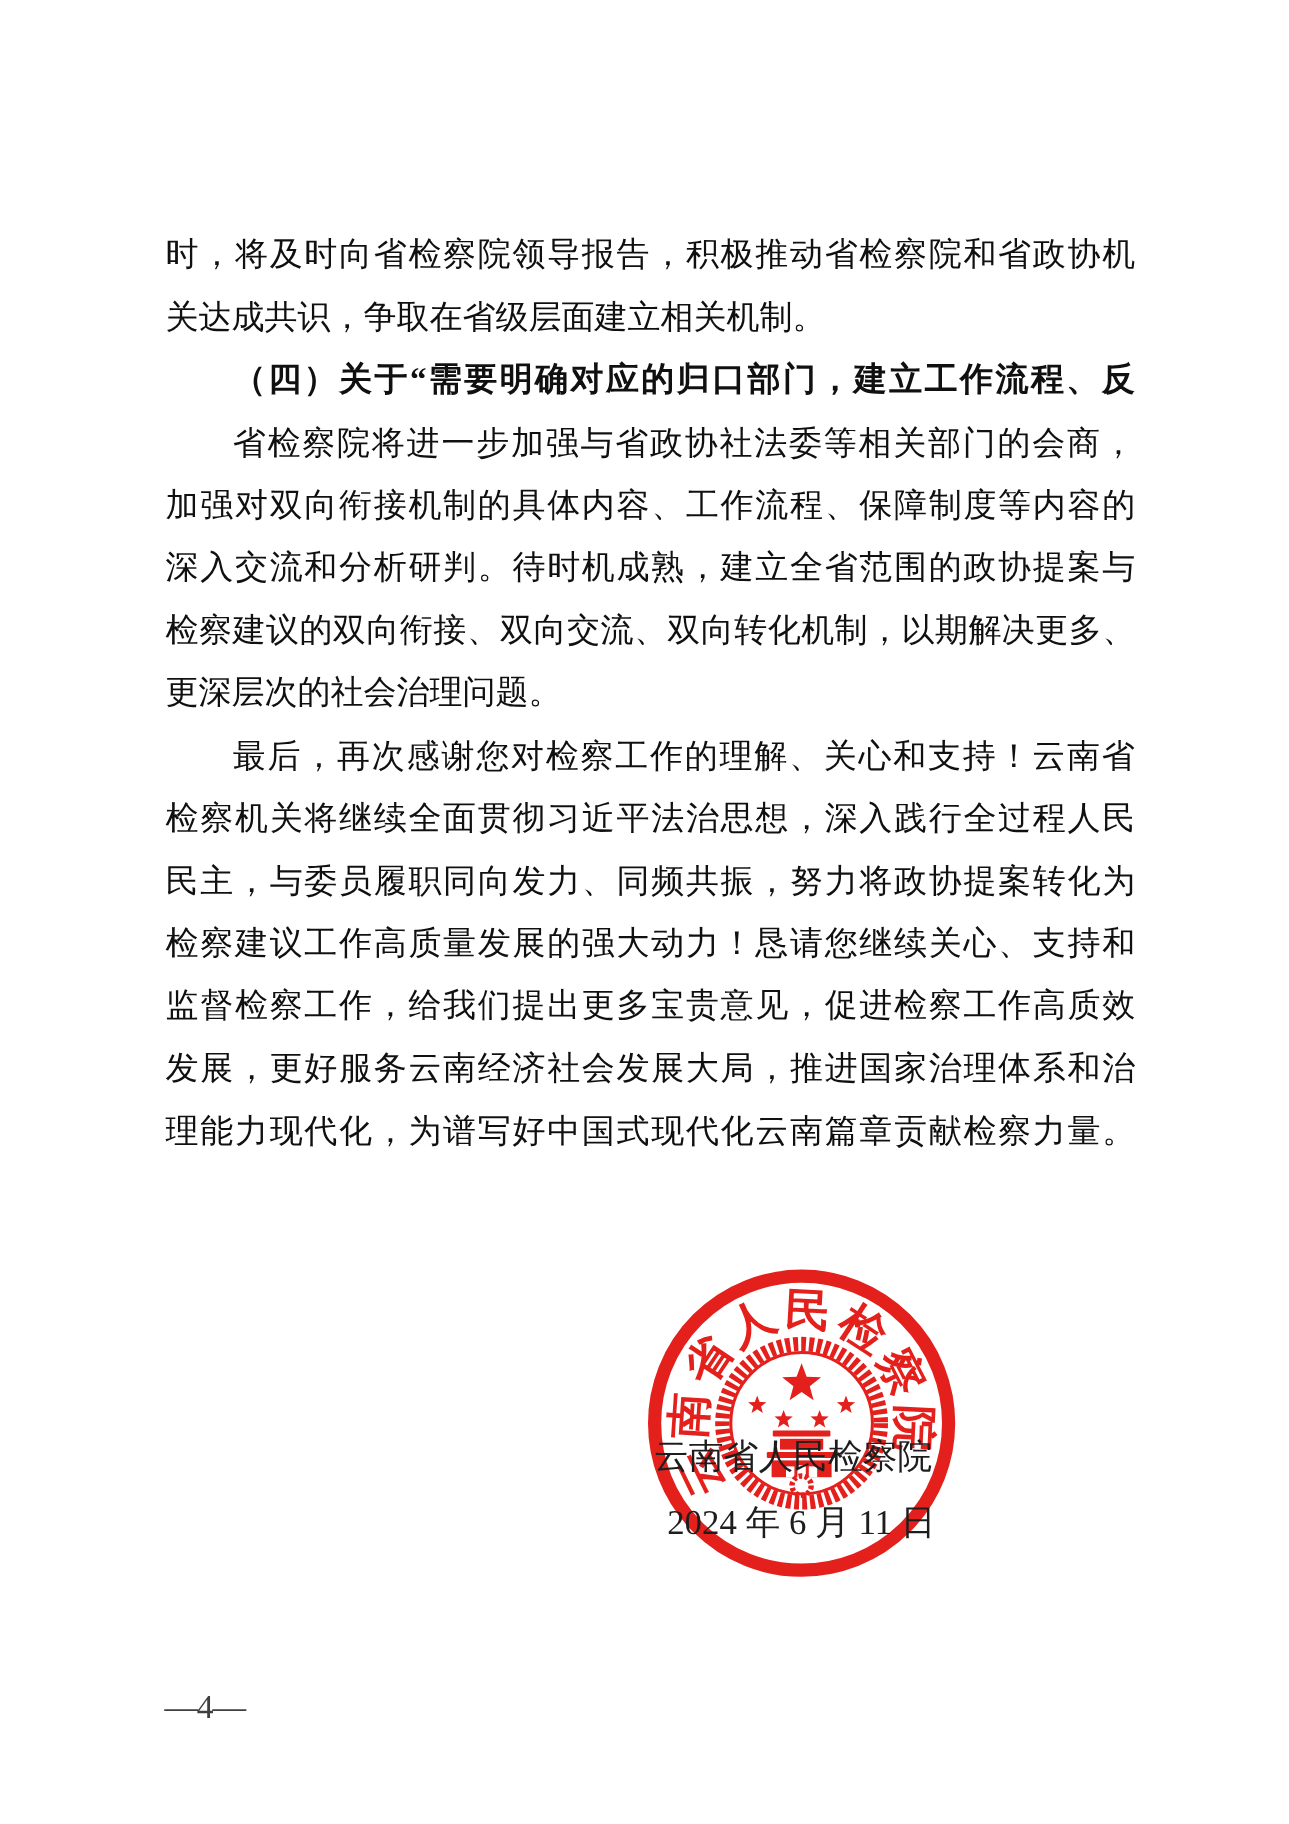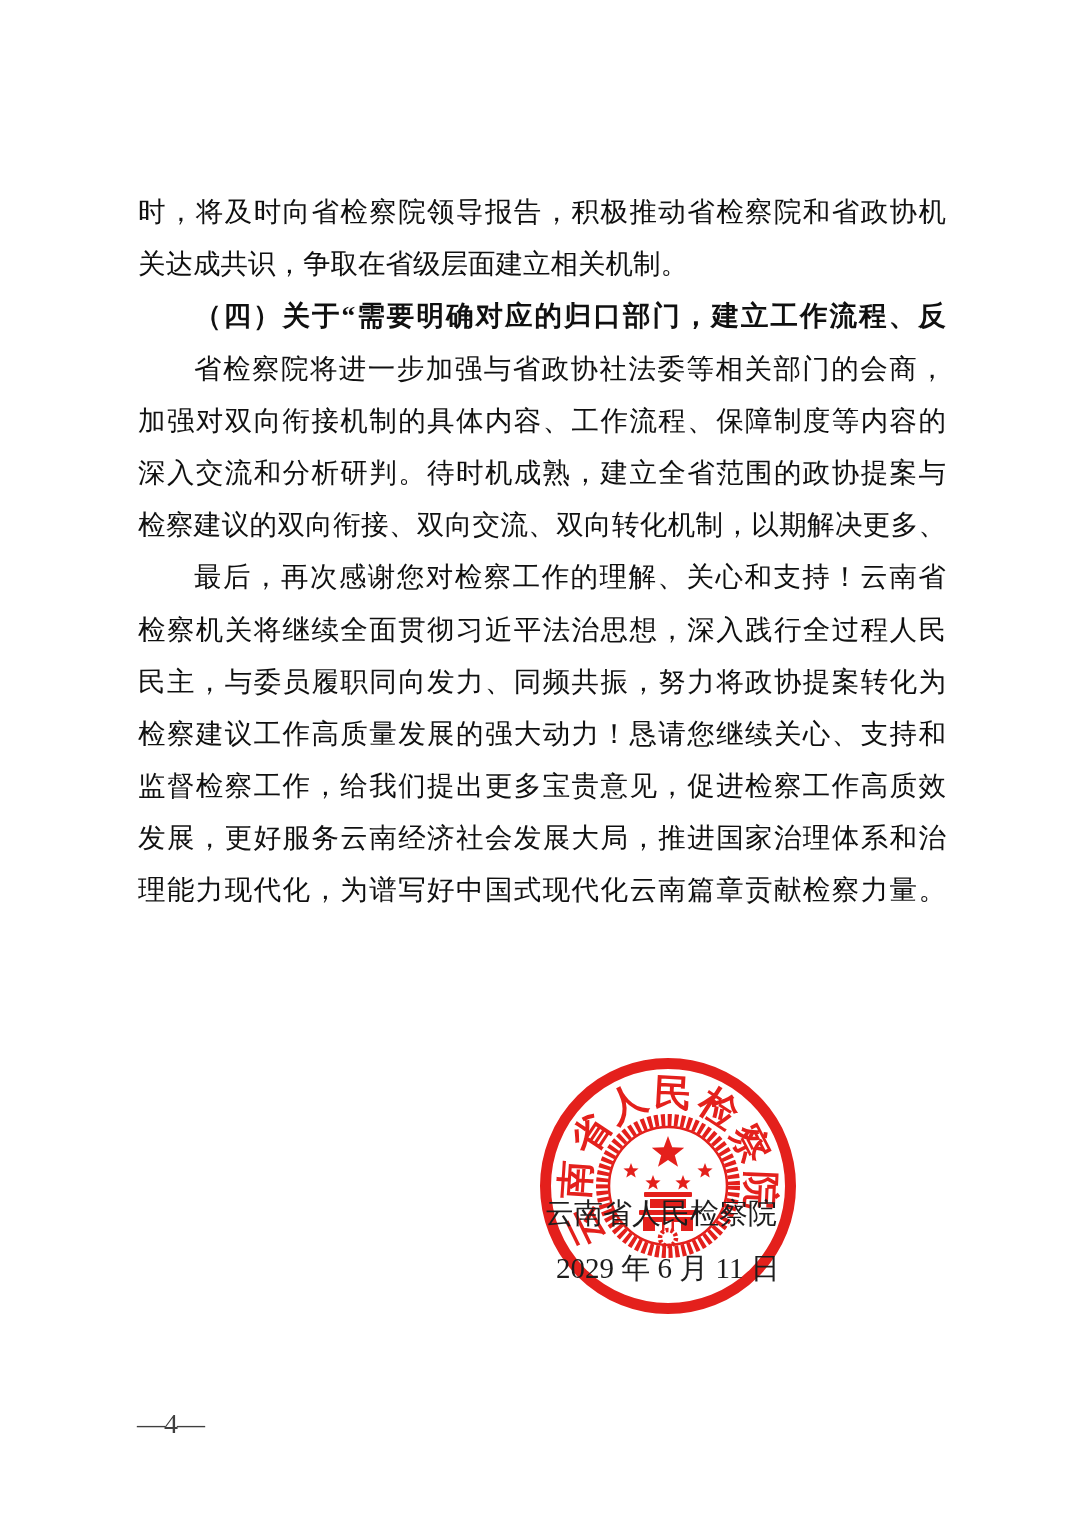--- a/index.html
+++ b/index.html
@@ -291,20 +291,21 @@
         <span>制</span>
         <span>，</span>
         <span>以</span>
         <span>期</span>
         <span>解</span>
         <span>决</span>
         <span>更</span>
         <span>多</span>
         <span>、</span>
       </div>
+      <div class="line">更深层次的社会治理问题。</div>
       <div class="line fill" style="padding-left: 56px;">
         <span>最</span>
         <span>后</span>
         <span>，</span>
         <span>再</span>
         <span>次</span>
         <span>感</span>
         <span>谢</span>
         <span>您</span>
         <span>对</span>
@@ -540,17 +541,17 @@
           <rect class="emblem-white" x="-13" y="36" width="7" height="9"></rect>
           <rect class="emblem-white" x="-3.5" y="35" width="7" height="10"></rect>
           <rect class="emblem-white" x="6" y="36" width="7" height="9"></rect>
         </g>
         <circle class="gear" cx="0" cy="52" r="8"></circle>
       </g>
     </svg>
   </div>
 
   <div class="sig-org">云南省人民检察院</div>
-  <div class="sig-date">2029 年 6 月 11 日</div>
+  <div class="sig-date">2024 年 6 月 11 日</div>
 
   <div class="page-number">—4—</div>
 
 </div>
 
 </body></html>

